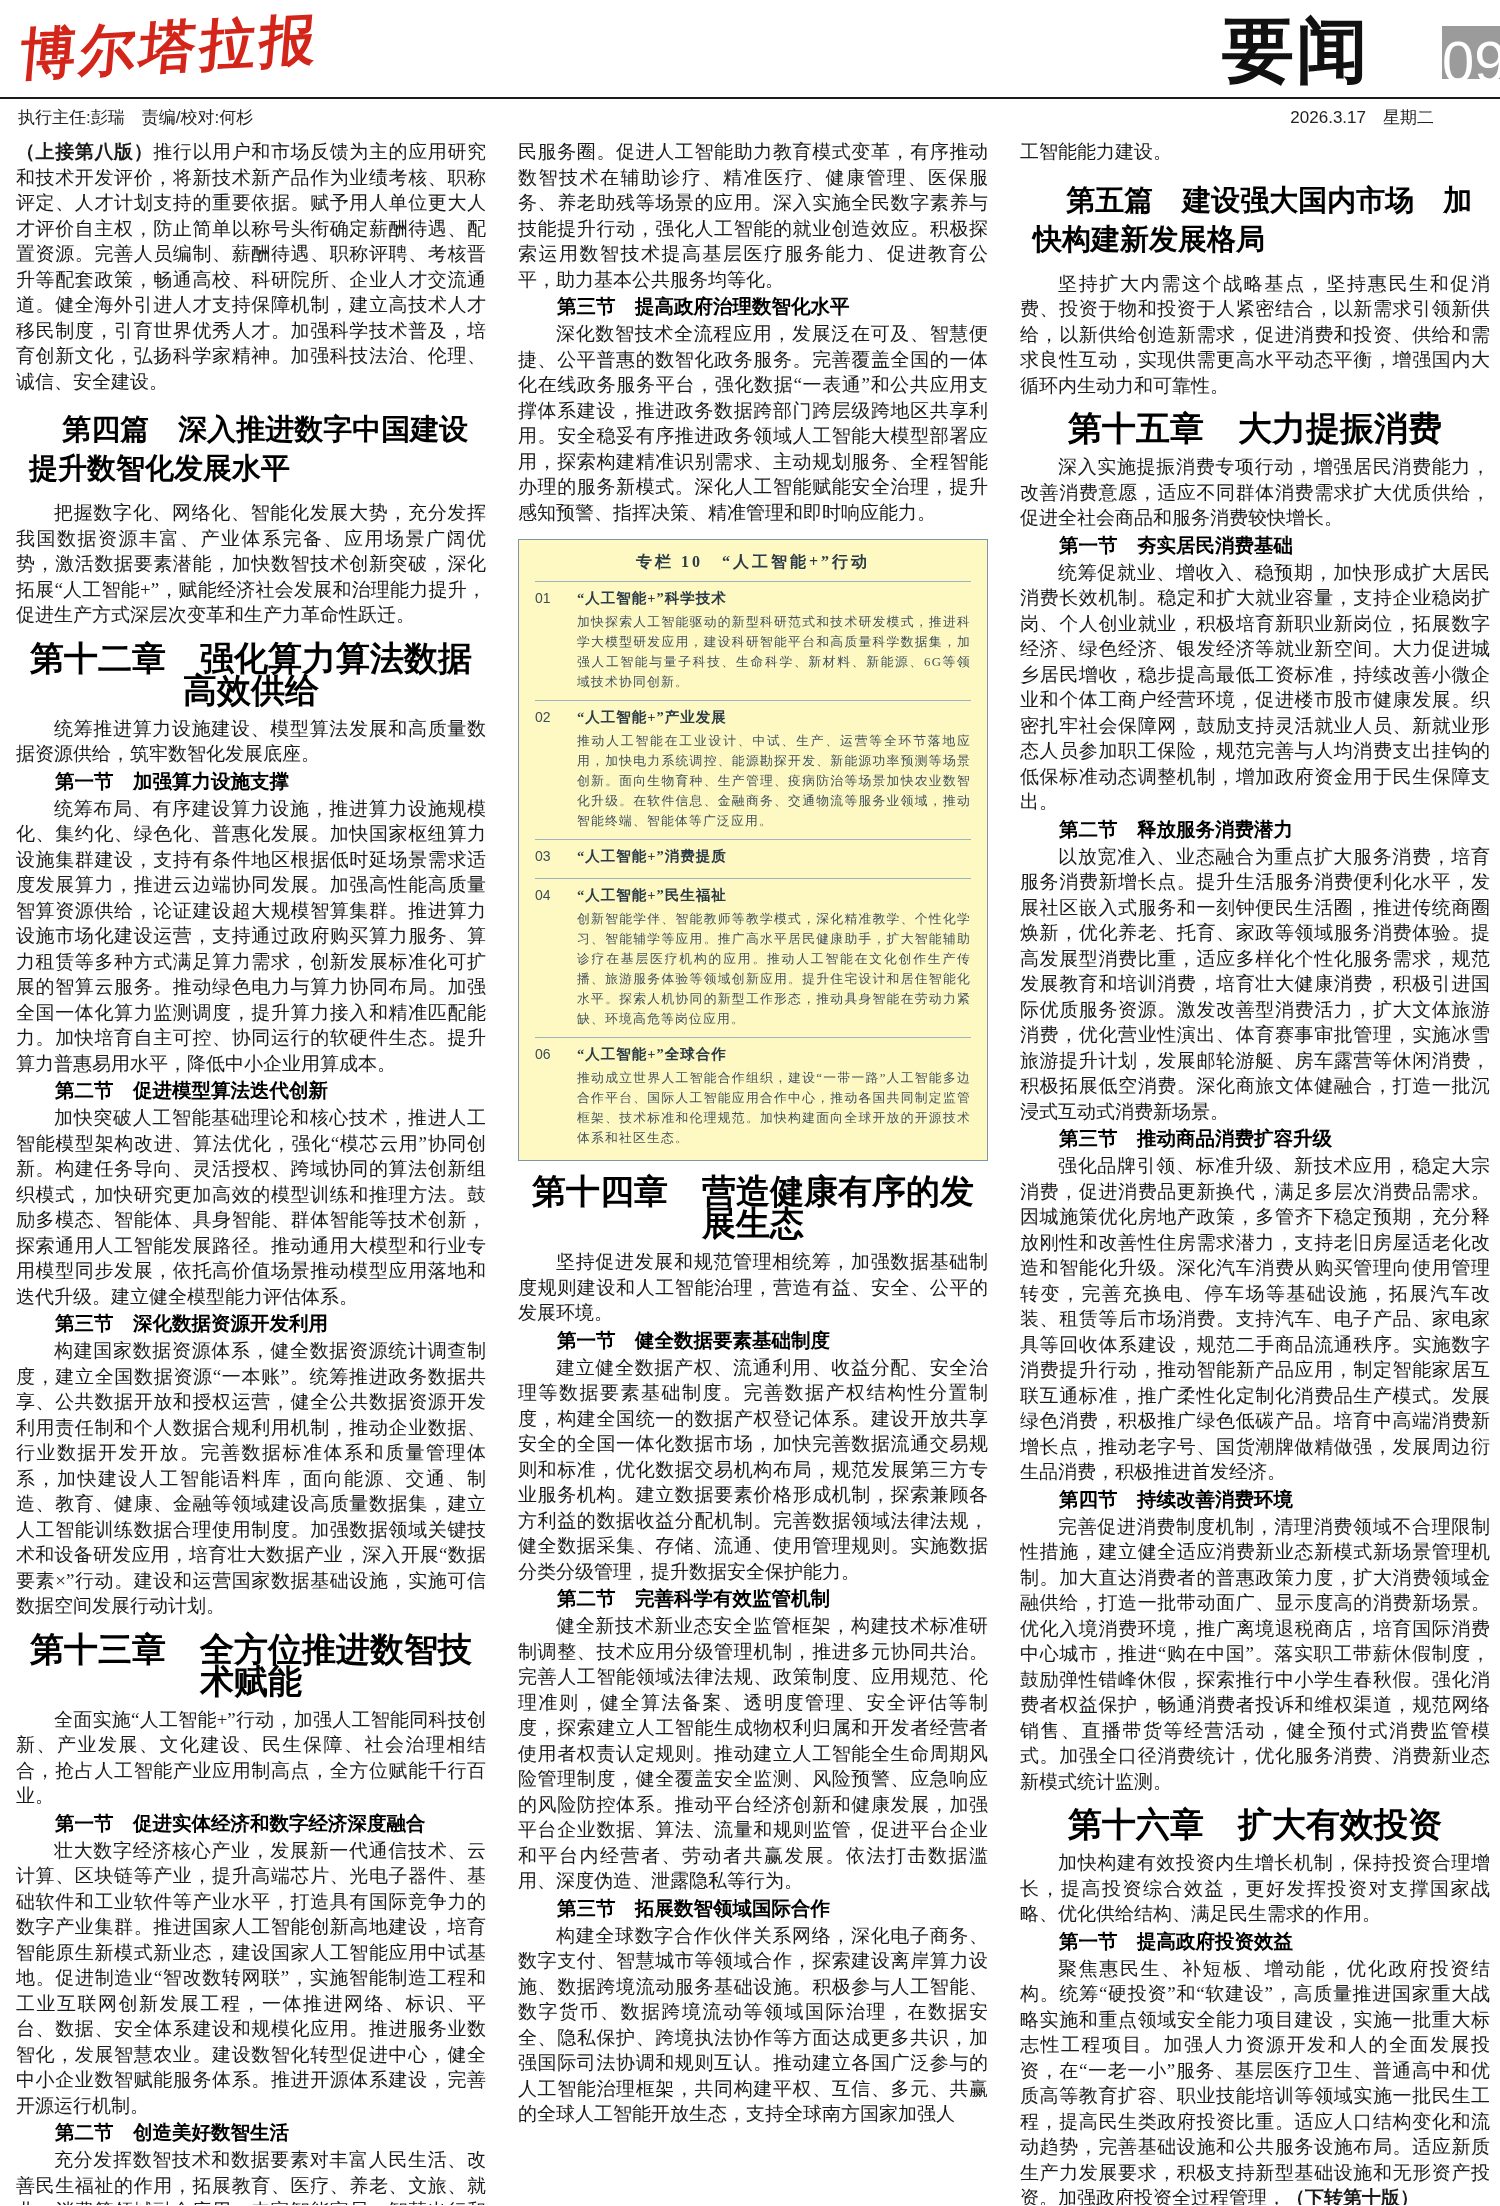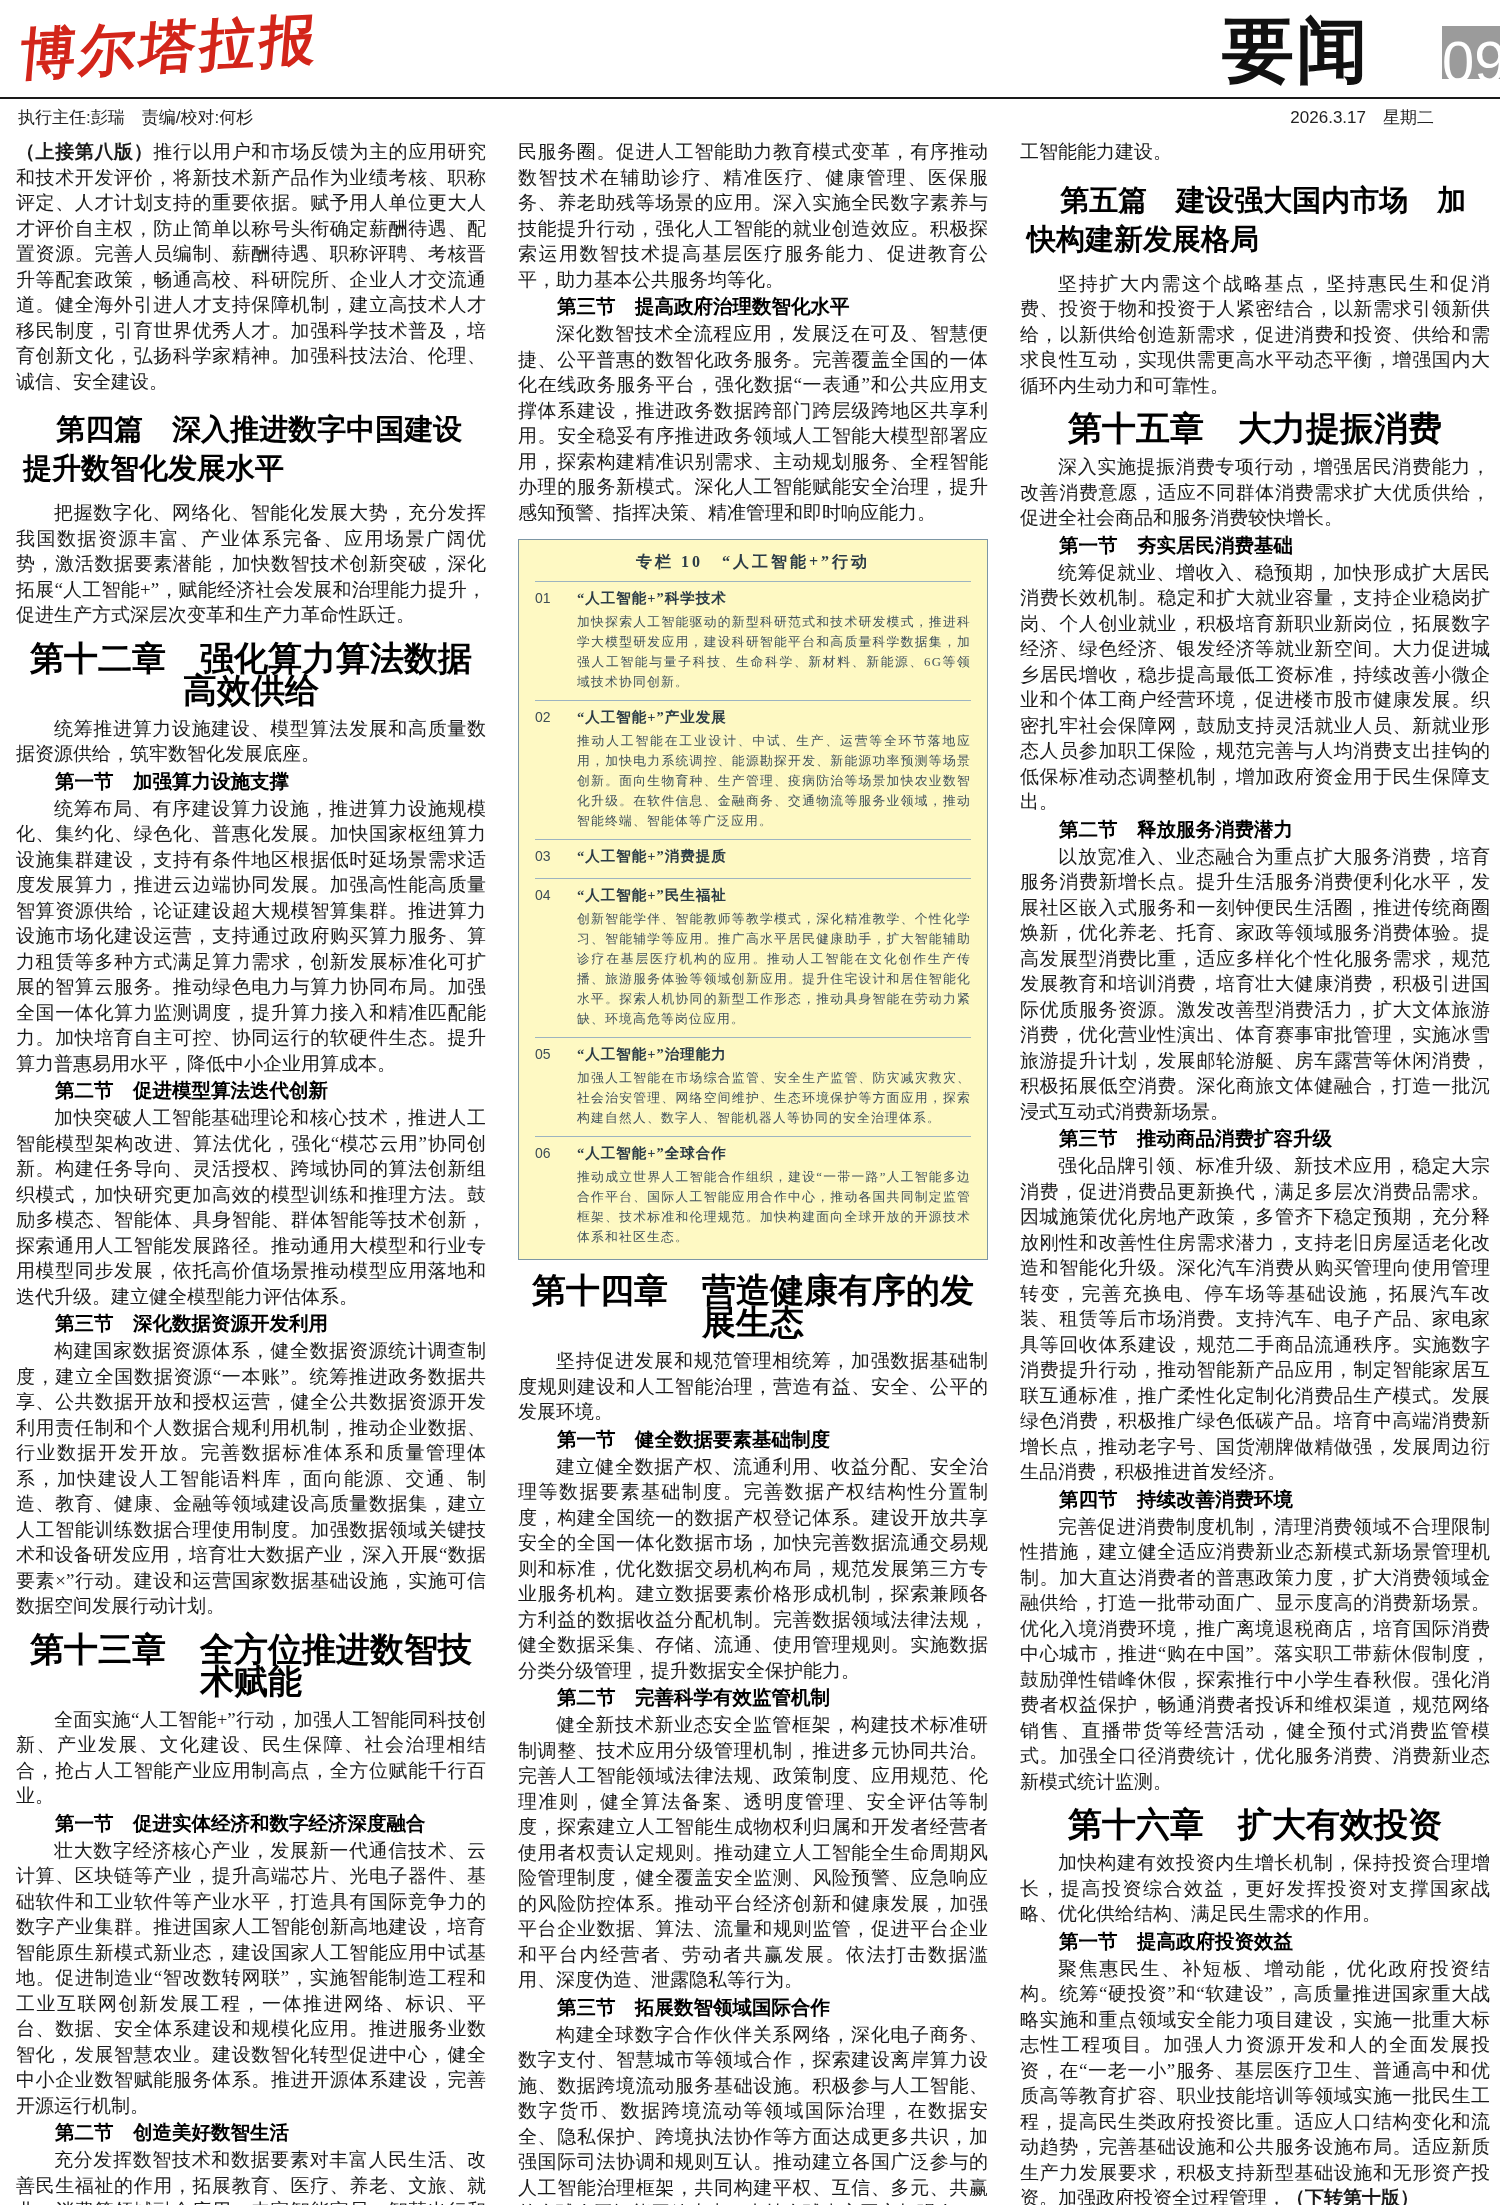--- a/index.html
+++ b/index.html
@@ -18,21 +18,21 @@
   .rule{border-top:2px solid #1a1a1a;margin:0;}
   .metaline{display:flex;justify-content:space-between;padding:7px 66px 0 18px;
         font-size:17px;color:#222;font-family:"Liberation Sans","DejaVu Sans",sans-serif;}
   
   .cols{display:flex;gap:32px;padding:10px 14px 0 16px;height:2066px;overflow:hidden;}
   .col{width:470px;flex:none;overflow:hidden;}
   .t-p,.t-pcont,.t-lead{font-size:19px;line-height:25.5px;text-align:justify;margin:0;}
   .t-p{text-indent:2em;}
   .t-lead b,.t-p b{font-family:"Liberation Sans","DejaVu Sans",sans-serif;}
   .t-part{font-family:"Liberation Sans","DejaVu Sans",sans-serif;font-weight:bold;
-        font-size:29px;line-height:39px;text-indent:1.15em;margin:16px 7px 12px;color:#000;}
+        font-size:29px;line-height:39px;text-indent:1.15em;margin:16px 13px 12px;color:#000;}
   .t-chapter{font-family:"Liberation Sans","DejaVu Sans",sans-serif;font-weight:bold;
         font-size:34px;line-height:32px;text-align:center;margin:14px 0 10px;color:#000;}
   .t-section{font-family:"Liberation Sans","DejaVu Sans",sans-serif;font-weight:bold;
         font-size:19.5px;line-height:27px;text-indent:2em;margin:1px 0;color:#000;}
   
   .colbox{margin:14px 0;background:#fef9c3;border:1px solid #7d96a4;padding:8px 16px 4px;}
   .box-title{text-align:center;font-size:16px;font-weight:bold;letter-spacing:3px;
         color:#2c3c46;padding:4px 0 8px;border-bottom:1px solid #9db4c0;}
   .box-item{display:flex;padding:7px 0 8px;border-bottom:1px solid #9db4c0;}
   .box-item:last-child{border-bottom:none;}
@@ -108,27 +108,20 @@
               </div>
             </div>
             <div class="box-item">
               <div class="box-num">04</div>
               <div class="box-item-content">
                 <div class="box-item-title">“人工智能+”民生福祉</div>
                 <div class="box-item-body">创新智能学伴、智能教师等教学模式，深化精准教学、个性化学习、智能辅学等应用。推广高水平居民健康助手，扩大智能辅助诊疗在基层医疗机构的应用。推动人工智能在文化创作生产传播、旅游服务体验等领域创新应用。提升住宅设计和居住智能化水平。探索人机协同的新型工作形态，推动具身智能在劳动力紧缺、环境高危等岗位应用。</div>
               </div>
             </div>
             <div class="box-item">
-              <div class="box-num">05</div>
-              <div class="box-item-content">
-                <div class="box-item-title">“人工智能+”治理能力</div>
-                <div class="box-item-body">加强人工智能在市场综合监管、安全生产监管、防灾减灾救灾、社会治安管理、网络空间维护、生态环境保护等方面应用，探索构建自然人、数字人、智能机器人等协同的安全治理体系。</div>
-              </div>
-            </div>
-            <div class="box-item">
               <div class="box-num">06</div>
               <div class="box-item-content">
                 <div class="box-item-title">“人工智能+”全球合作</div>
                 <div class="box-item-body">推动成立世界人工智能合作组织，建设“一带一路”人工智能多边合作平台、国际人工智能应用合作中心，推动各国共同制定监管框架、技术标准和伦理规范。加快构建面向全球开放的开源技术体系和社区生态。</div>
               </div>
             </div>
           </div>
       </section>
       <div>
           <div class="t-chapter">第十四章　营造健康有序的发展生态</div>

